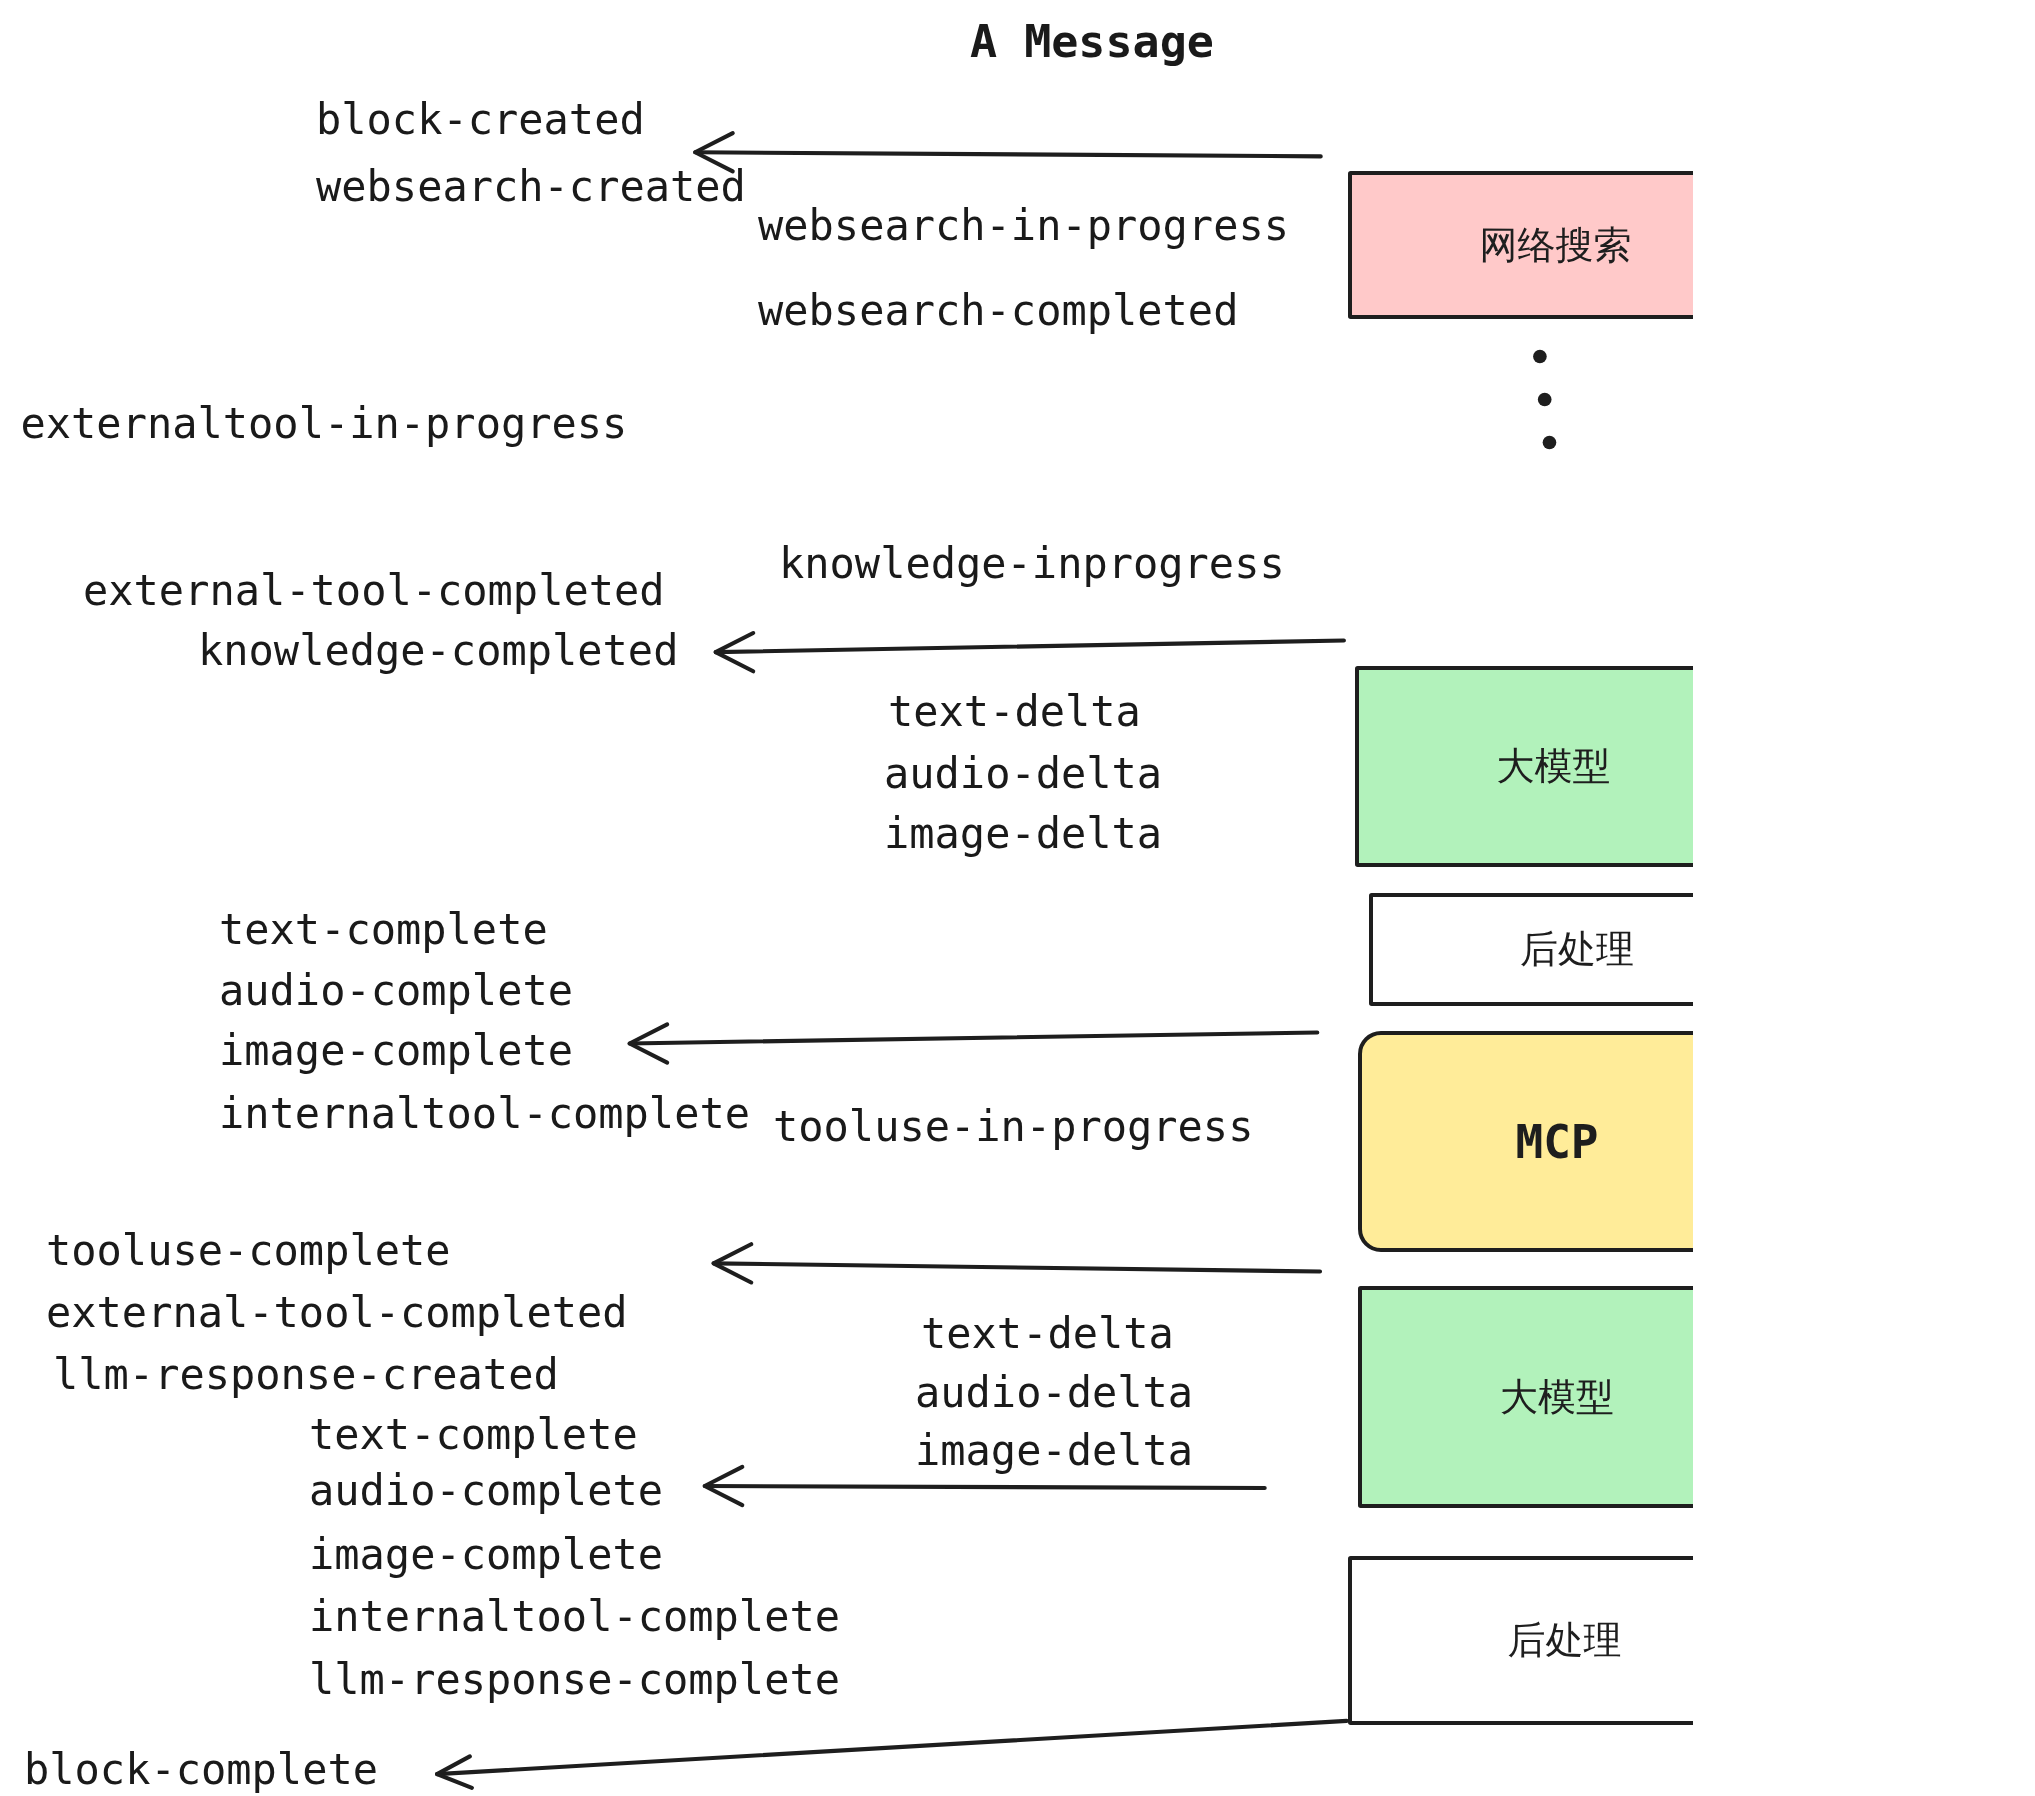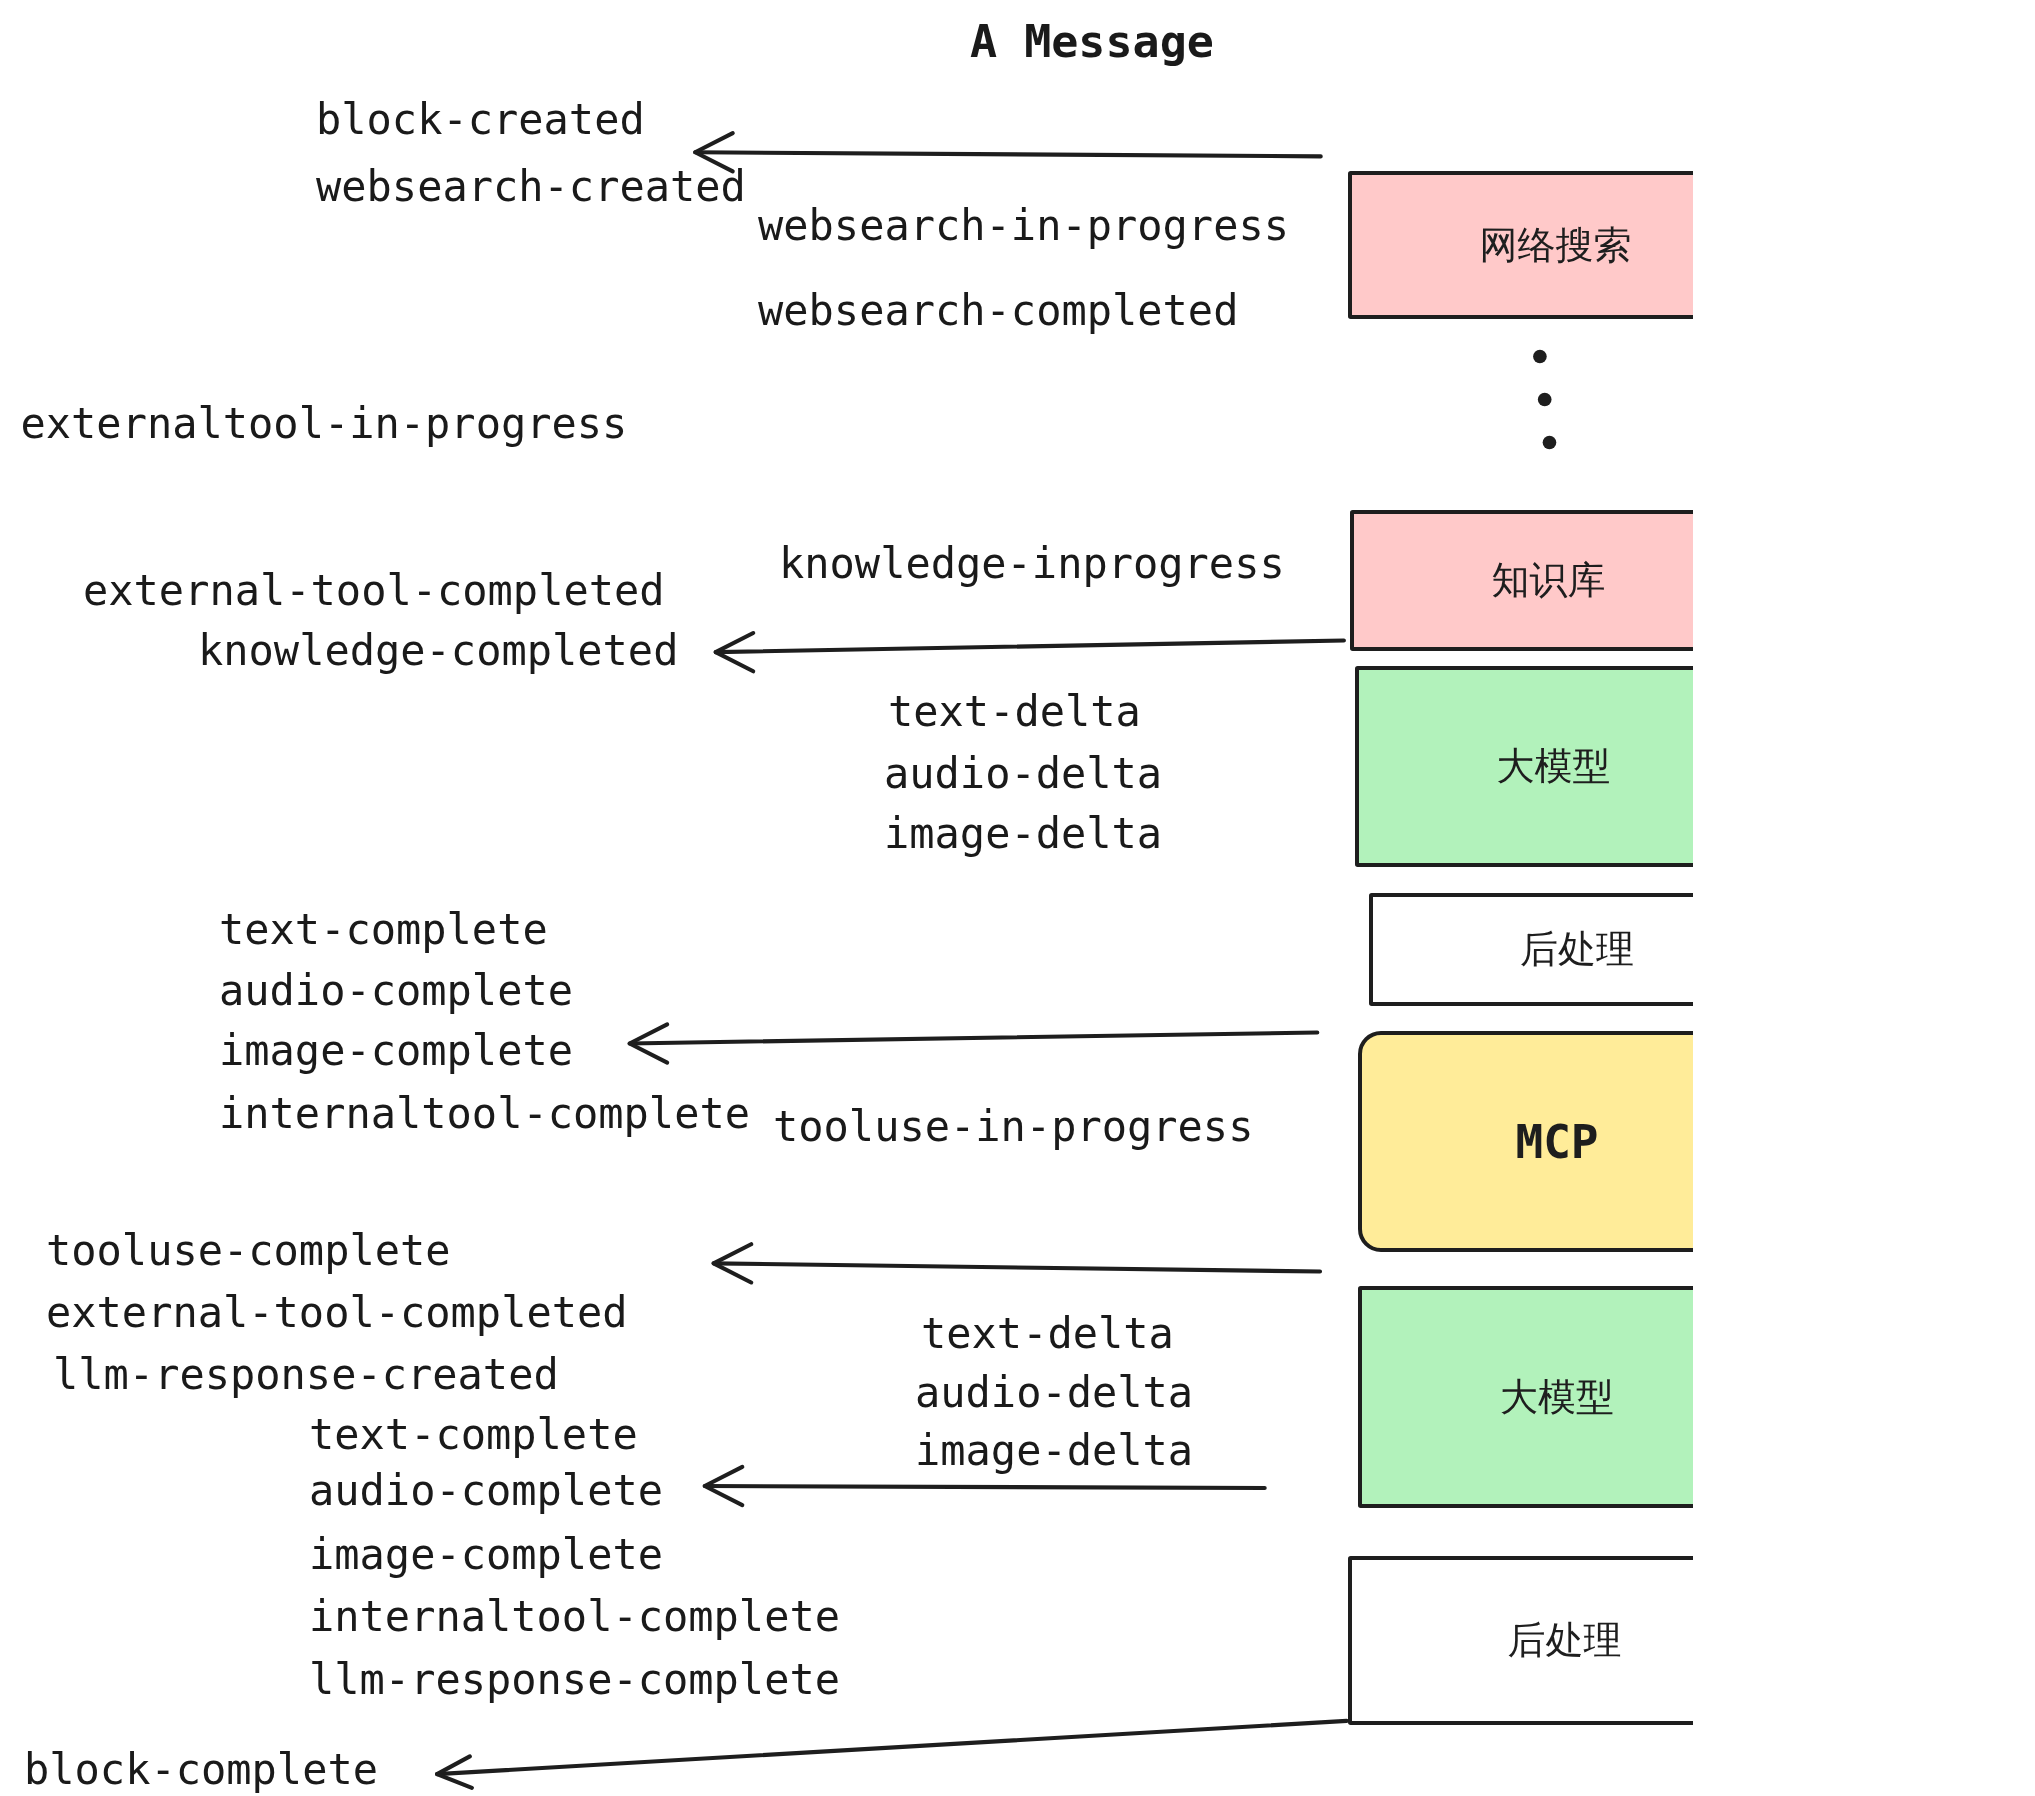--- a/index.html
+++ b/index.html
@@ -100,23 +100,20 @@
   <div class="ev" style="left:309px;  top:1411px;">text-complete</div>
   <div class="ev" style="left:309px;  top:1467px;">audio-complete</div>
   <div class="ev" style="left:309px;  top:1531px;">image-complete</div>
   <div class="ev" style="left:309px;  top:1593px;">internaltool-complete</div>
   <div class="ev" style="left:309px;  top:1656px;">llm-response-complete</div>
   <div class="ev" style="left:24px;   top:1746px;">block-complete</div>
 
   <div class="box" style="left: 1348px; top: 171px; width: 415px; height: 148px; background: rgb(255, 201, 201);">
     <span class="box-label">网络搜索</span>
   </div>
-  <div class="box" style="left: 1350px; top: 510px; width: 397px; height: 141px; background: rgb(255, 201, 201);">
-    <span class="box-label">知识库</span>
-  </div>
   <div class="box" style="left: 1355px; top: 666px; width: 397px; height: 201px; background: rgb(178, 242, 187);">
     <span class="box-label">大模型</span>
   </div>
   <div class="box" style="left: 1369px; top: 893px; width: 416px; height: 113px; background: rgb(255, 255, 255);">
     <span class="box-label">后处理</span>
   </div>
   <div class="box" style="left: 1358px; top: 1031px; width: 398px; height: 221px; background: rgb(255, 236, 153); border-radius: 23px;">
     <span class="box-label mono">MCP</span>
   </div>
   <div class="box" style="left: 1358px; top: 1286px; width: 398px; height: 222px; background: rgb(178, 242, 187);">

